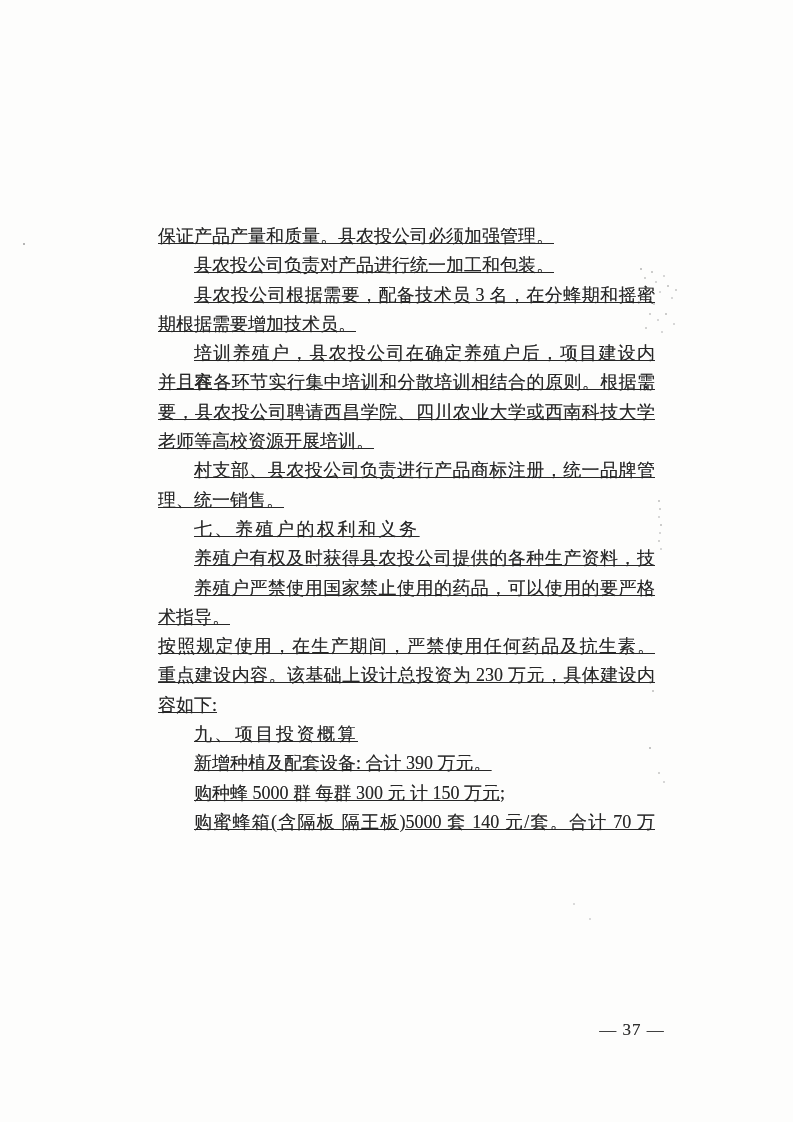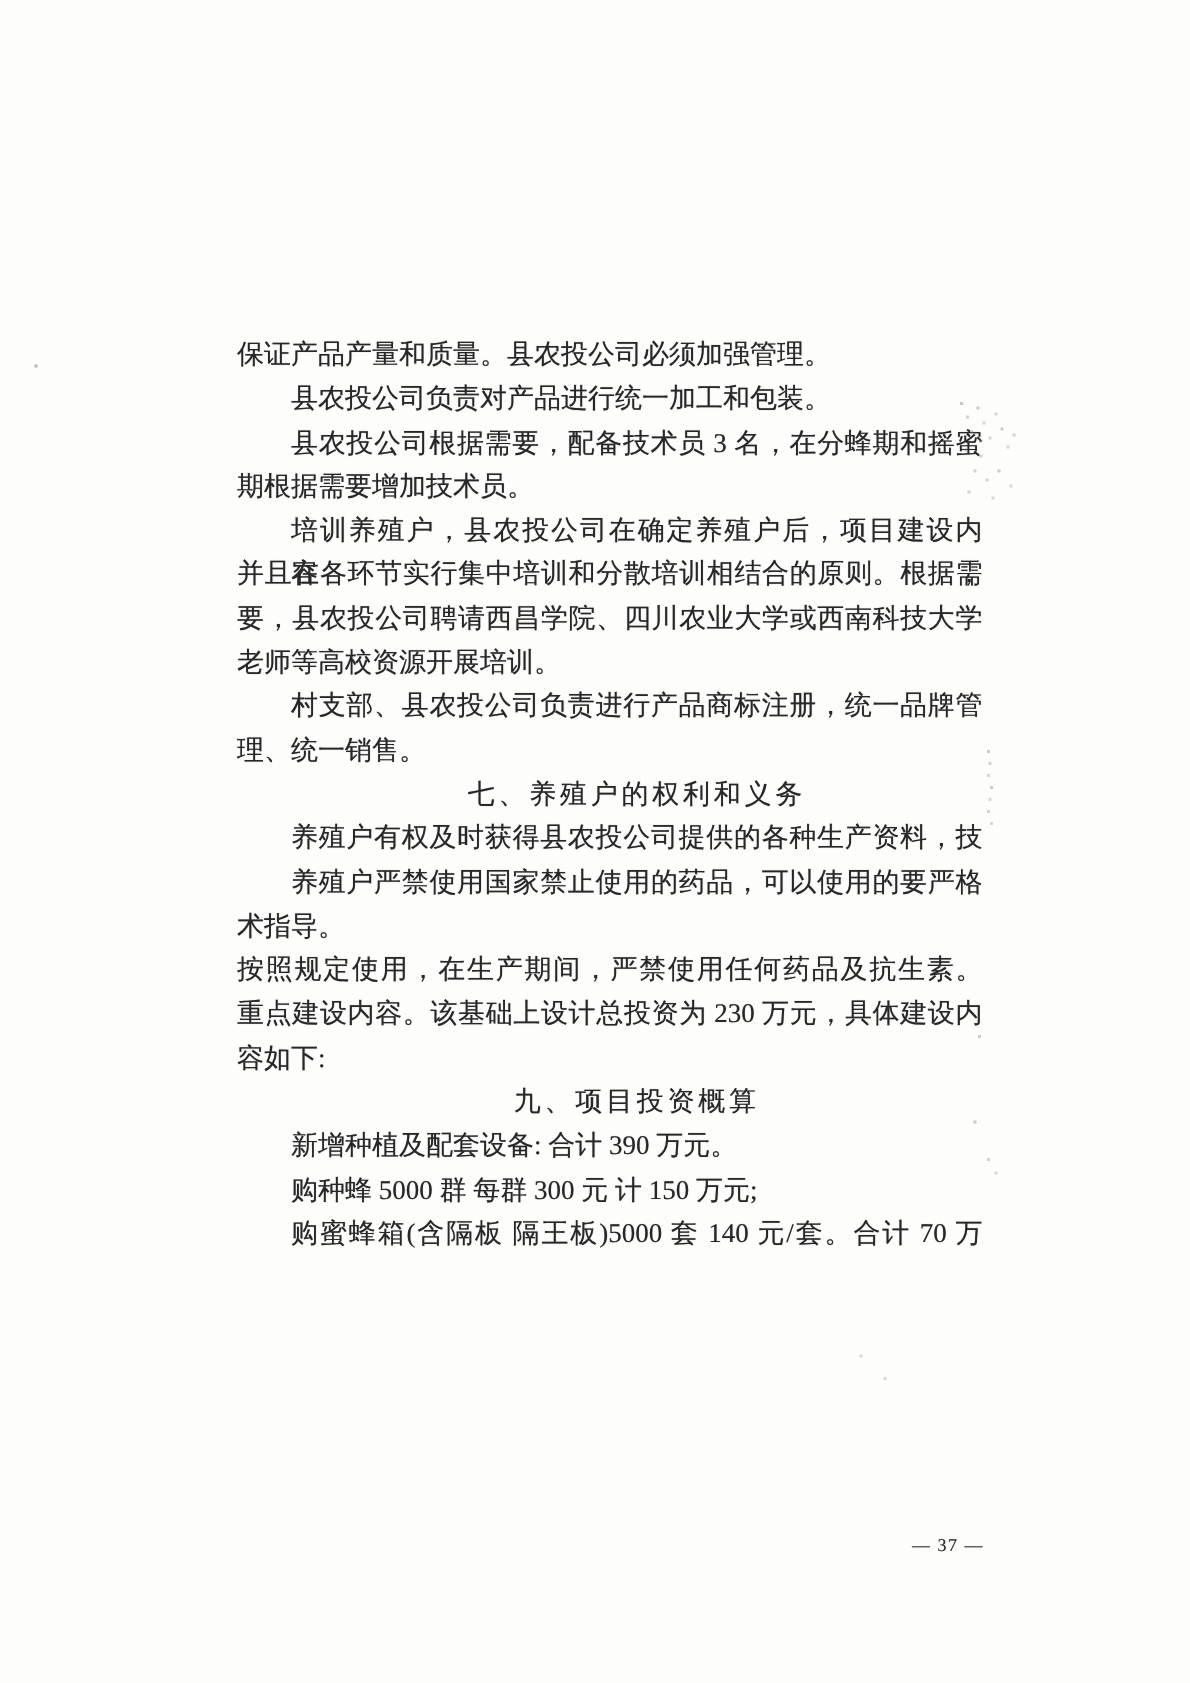--- a/index.html
+++ b/index.html
@@ -21,35 +21,36 @@
     width:497px;
     color:#272727;
     font-size:18px;
     text-shadow:0 0 .6px rgba(45,45,45,.55);
   }
   .ln{
     height:29.3px;
     line-height:29.3px;
     white-space:nowrap;
     overflow:visible;
+    text-decoration:underline;
   }
   .ln.jf{
     white-space:normal;
     text-align:justify;
     text-align-last:justify;
     text-justify:inter-character;
   }
   .ln.ind{padding-left:36px;}
-  .ln.hd{letter-spacing:2.5px;text-align:center;}
+  .ln.hd{letter-spacing:2.5px;}
   .pageno{
     position:absolute;
     left:577px;top:1016px;
     width:110px;
     text-align:center;
-    font-size:12px;
+    font-size:17px;
     line-height:28px;
     color:#2e2e2e;
     letter-spacing:1px;
     text-shadow:0 0 .5px rgba(45,45,45,.5);
   }
   
   .nz{position:absolute;pointer-events:none;}
   #nz-cluster{
     left:640px;top:268px;width:2px;height:2px;
     background:rgba(130,130,130,.45);

